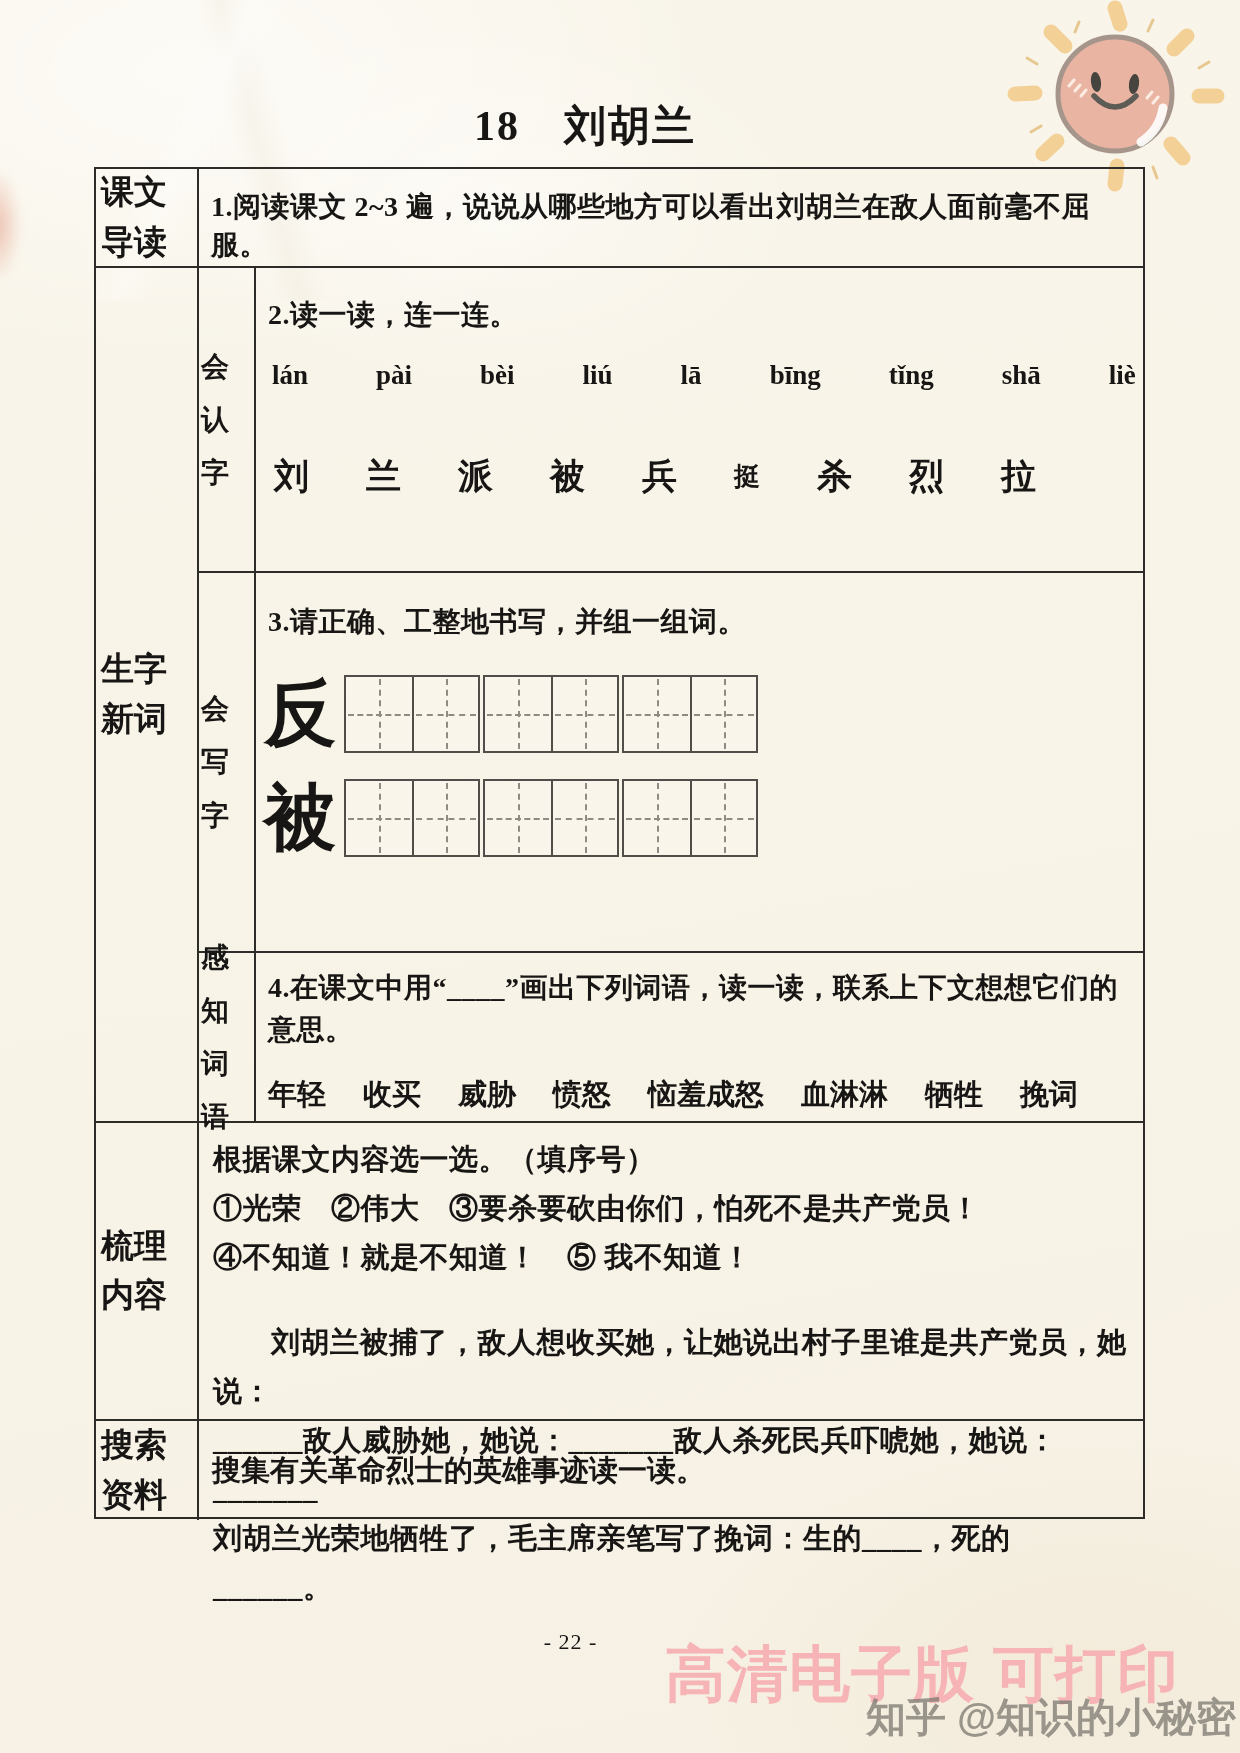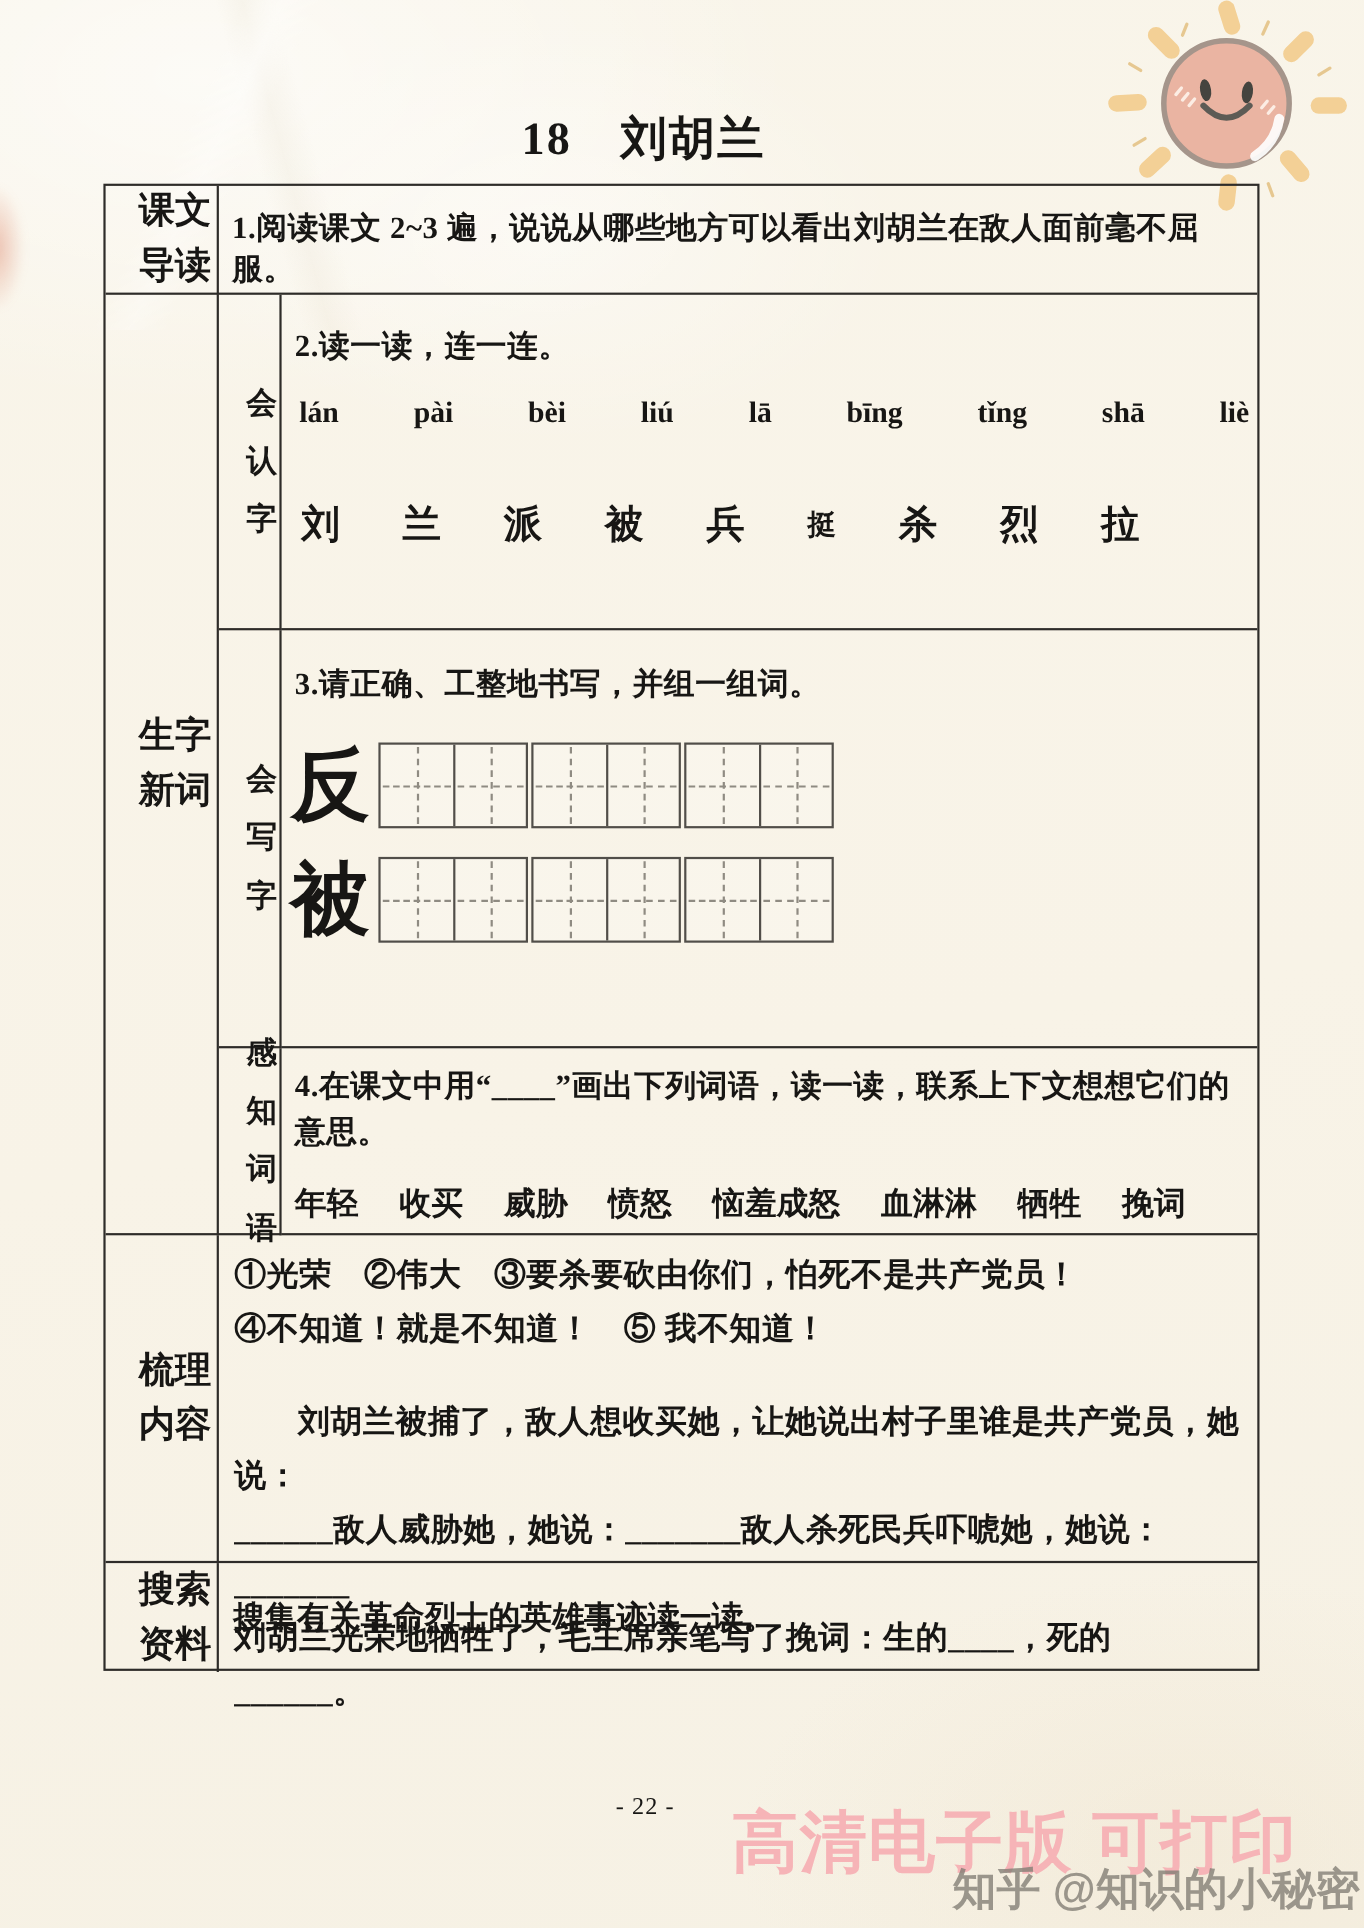--- a/index.html
+++ b/index.html
@@ -39,21 +39,21 @@
     display:grid;
     grid-template-columns:103px 57px auto;
     grid-template-rows:99px 305px 380px 170px 298px auto;
     border:2px solid #2e2c29;
     background:transparent;
   }
   .cell { position:relative; }
   .br { border-right:2px solid #2e2c29; }
   .bb { border-bottom:2px solid #2e2c29; }
   .lab {
-    display:flex; align-items:center; justify-content:flex-end;
+    display:flex; align-items:center; justify-content:flex-start;
     text-align:center; font-weight:bold;
   }
   .labA span { display:block; width:2.3em; font-size:33px; line-height:1.5; }
   .labB span { display:block; width:1.15em; font-size:28px; line-height:1.9; }
 
   .c-daodu { grid-column:2 / 4; display:flex; align-items:center; font-size:28px; font-weight:bold; padding:16px 10px 0 12px; letter-spacing:.5px; }
   .span3rows { grid-row:2 / 5; }
   .span2cols { grid-column:2 / 4; }
 
   .inst { font-weight:bold; font-size:28px; letter-spacing:.5px; }
@@ -76,21 +76,21 @@
   .c-ganzhi .inst { margin:14px 14px 0 12px; line-height:1.5; }
   .words-row { display:flex; gap:37px; margin:24px 16px 0 12px; font-weight:bold; font-size:29px; }
 
   .c-shuli { padding:12px 14px 0 14px; font-weight:bold; font-size:29px; }
   .c-shuli .line { line-height:49px; letter-spacing:.5px; }
   .c-shuli .indent { text-indent:58px;margin-top:36px; }
 
   .c-sousuo { display:flex; align-items:center; padding-left:13px; font-weight:bold; font-size:29px; }
 
   
-  .pagenum { position:absolute; top:1629px; left:16px; width:1141px; text-align:center; font-size:22px; letter-spacing:1px; }
+  .pagenum { position:absolute; top:1629px; left:0; width:1141px; text-align:center; font-size:22px; letter-spacing:1px; }
   .wm-pink {
     position:absolute; left:665px; top:1634px; width:560px;
     font-family:"Liberation Sans","DejaVu Sans",sans-serif;
     font-size:61px; font-weight:bold; color:#f6b4b7; letter-spacing:1px; white-space:nowrap;
   }
   .wm-gray {
     position:absolute; left:866px; top:1690px; width:400px;
     font-family:"Liberation Sans","DejaVu Sans",sans-serif;
     font-size:40px; font-weight:bold; color:rgba(128,124,115,.78); white-space:nowrap;
   }
@@ -235,20 +235,21 @@
           <span>血淋淋</span>
           <span>牺牲</span>
           <span>挽词</span>
         </div>
     </div>
 
     <div class="cell lab labA br bb">
       <span>梳理内容</span>
     </div>
     <div class="cell c-shuli bb span2cols">
+      <div class="line">根据课文内容选一选。（填序号）</div>
       <div class="line">①光荣　②伟大　③要杀要砍由你们，怕死不是共产党员！</div>
       <div class="line">④不知道！就是不知道！　⑤ 我不知道！</div>
       <div class="line indent">刘胡兰被捕了，敌人想收买她，让她说出村子里谁是共产党员，她说：</div>
       <div class="line">______敌人威胁她，她说：_______敌人杀死民兵吓唬她，她说：_______</div>
       <div class="line">刘胡兰光荣地牺牲了，毛主席亲笔写了挽词：生的____，死的______。</div>
     </div>
 
     <div class="cell lab labA br">
       <span>搜索资料</span>
     </div>

